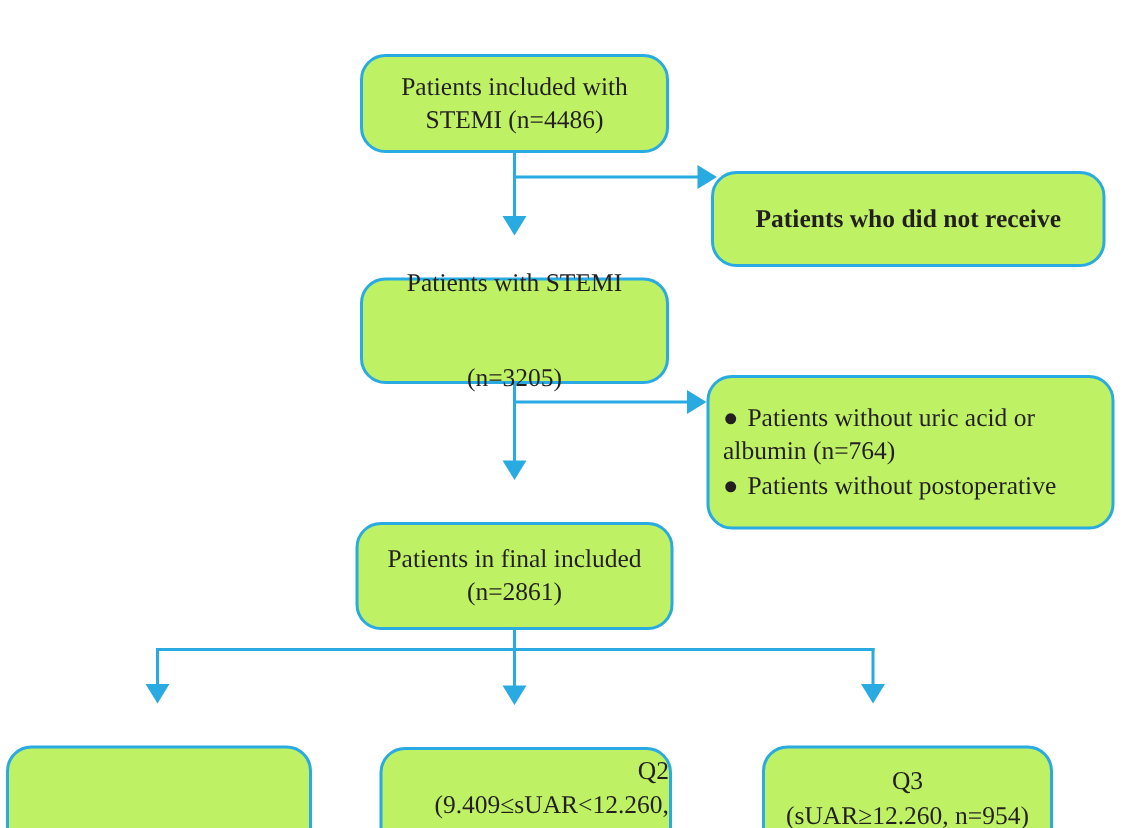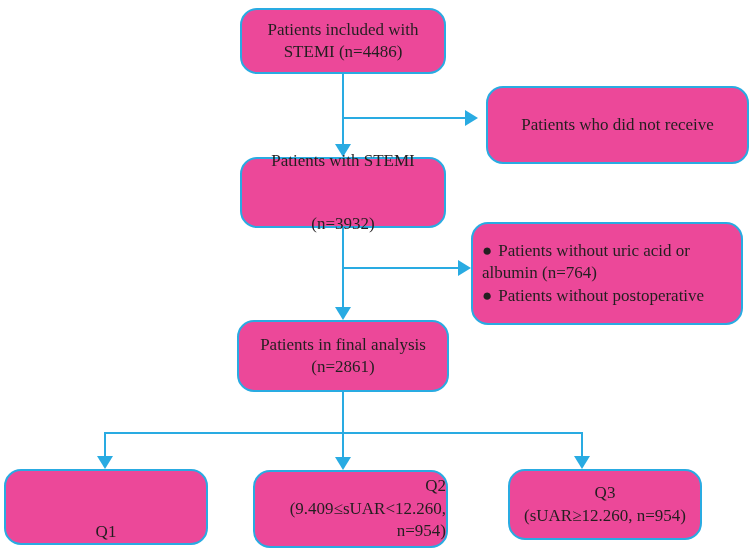--- a/index.html
+++ b/index.html
@@ -3,43 +3,43 @@
 <meta charset="utf-8">
 <style>
   html,body { margin:0; padding:0; background:#ffffff; }
   .stage {
     position:relative; width:750px; height:552px; background:#ffffff;
     font-family:"Liberation Serif","DejaVu Serif",serif;
     color:#231f20; overflow:hidden;
   }
   .box {
     position:absolute; box-sizing:border-box;
-    border:2.5px solid #29abe2; border-radius:17px; background:#ec4899;
+    border:2.5px solid #29abe2; border-radius:17px; background:#bef264;
     display:flex; flex-direction:column; justify-content:center; align-items:center;
-    text-align:center; font-size:17px; line-height:1.32;
+    text-align:center; font-size:17px; line-height:1.32;margin-top:28px;
   }
   .box .bline { white-space:nowrap; }
   .box.bulleted {
     align-items:flex-start; text-align:left; padding:4px 9px;
   }
   .bullet { margin-right:6px; }
   .conn { position:absolute; background:#29abe2; }
   .arrow-down {
     position:absolute; width:0; height:0;
     border-left:8px solid transparent; border-right:8px solid transparent;
     border-top:13px solid #29abe2;
   }
   .arrow-right {
     position:absolute; width:0; height:0;
     border-top:8px solid transparent; border-bottom:8px solid transparent;
     border-left:13px solid #29abe2;
   }
   
   .b-included { left:240px; top:8px;   width:206px; height:66px; }
-  .b-nopci    { left:486px; top:86px;  width:263px; height:78px; }
+  .b-nopci    { left:474px; top:86px;  width:263px; height:64px;font-weight:bold; }
   .b-stemi    { left:240px; top:157px; width:206px; height:71px;gap:40px; }
   .b-excluded { left:471px; top:222px; width:272px; height:103px;justify-content:center; }
   .b-final    { left:237px; top:320px; width:212px; height:72px; }
   .b-q1       { left:4px;   top:469px; width:204px; height:76px;justify-content:flex-end; }
   .b-q2       { left:253px; top:470px; width:195px; height:78px;align-items:flex-end; }
   .b-q3       { left:508px; top:469px; width:194px; height:71px;align-items:center; }
 </style>
 </head>
 <body>
 
@@ -73,31 +73,31 @@
     <div class="bline">Patients included with</div>
     <div class="bline">STEMI (n=4486)</div>
   </div>
 
   <div class="box b-nopci">
     <div class="bline">Patients who did not receive</div>
   </div>
 
   <div class="box b-stemi">
     <div class="bline">Patients with STEMI</div>
-    <div class="bline">(n=3932)</div>
+    <div class="bline">(n=3205)</div>
   </div>
 
   <div class="box bulleted b-excluded">
     <div class="bline"><span class="bullet">●</span><span>Patients without uric acid or</span></div>
     <div class="bline">albumin (n=764)</div>
     <div class="bline"><span class="bullet">●</span><span>Patients without postoperative</span></div>
   </div>
 
   <div class="box b-final">
-    <div class="bline">Patients in final analysis</div>
+    <div class="bline">Patients in final included</div>
     <div class="bline">(n=2861)</div>
   </div>
 
   <div class="box b-q1">
     <div class="bline">Q1</div>
   </div>
 
   <div class="box b-q2">
     <div class="bline">Q2</div>
     <div class="bline">(9.409≤sUAR&lt;12.260,</div>

